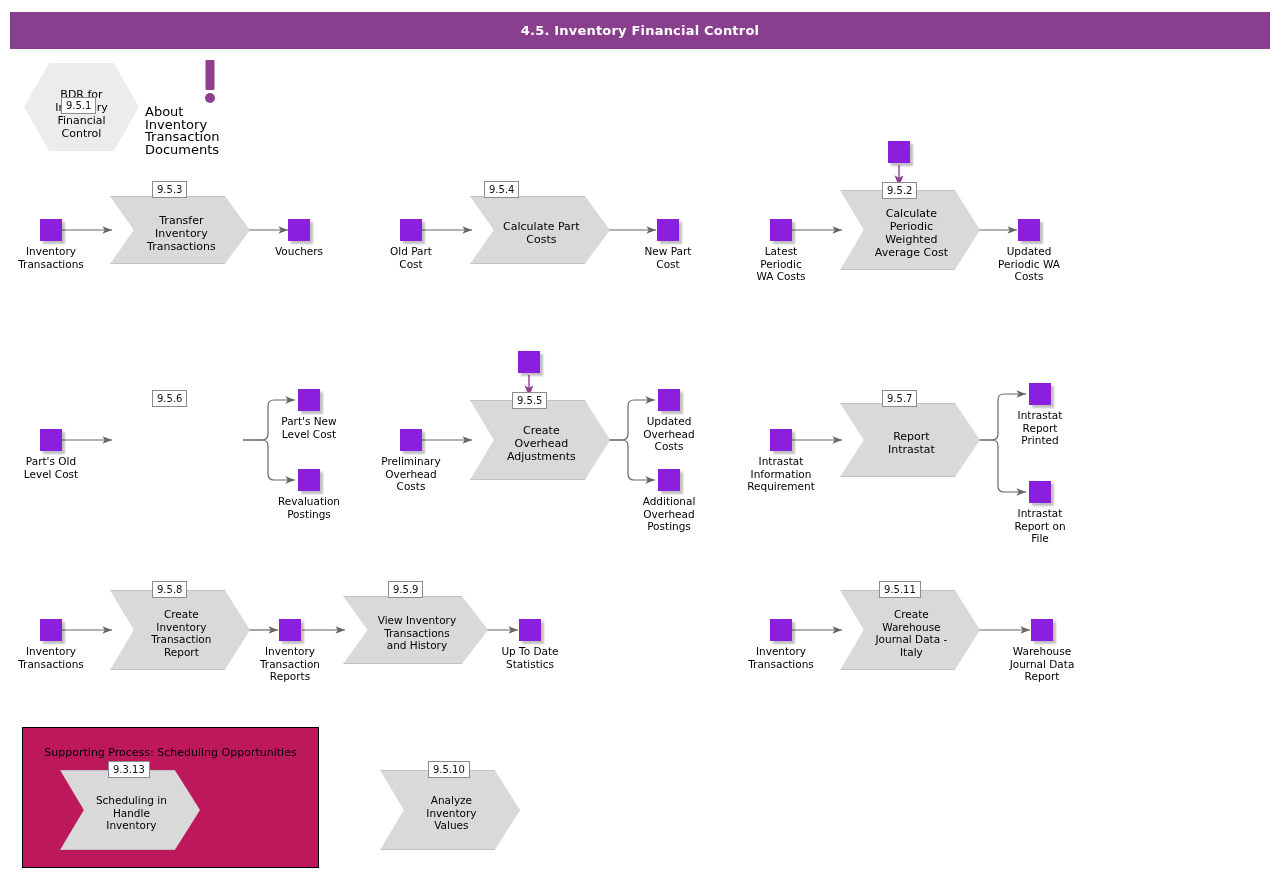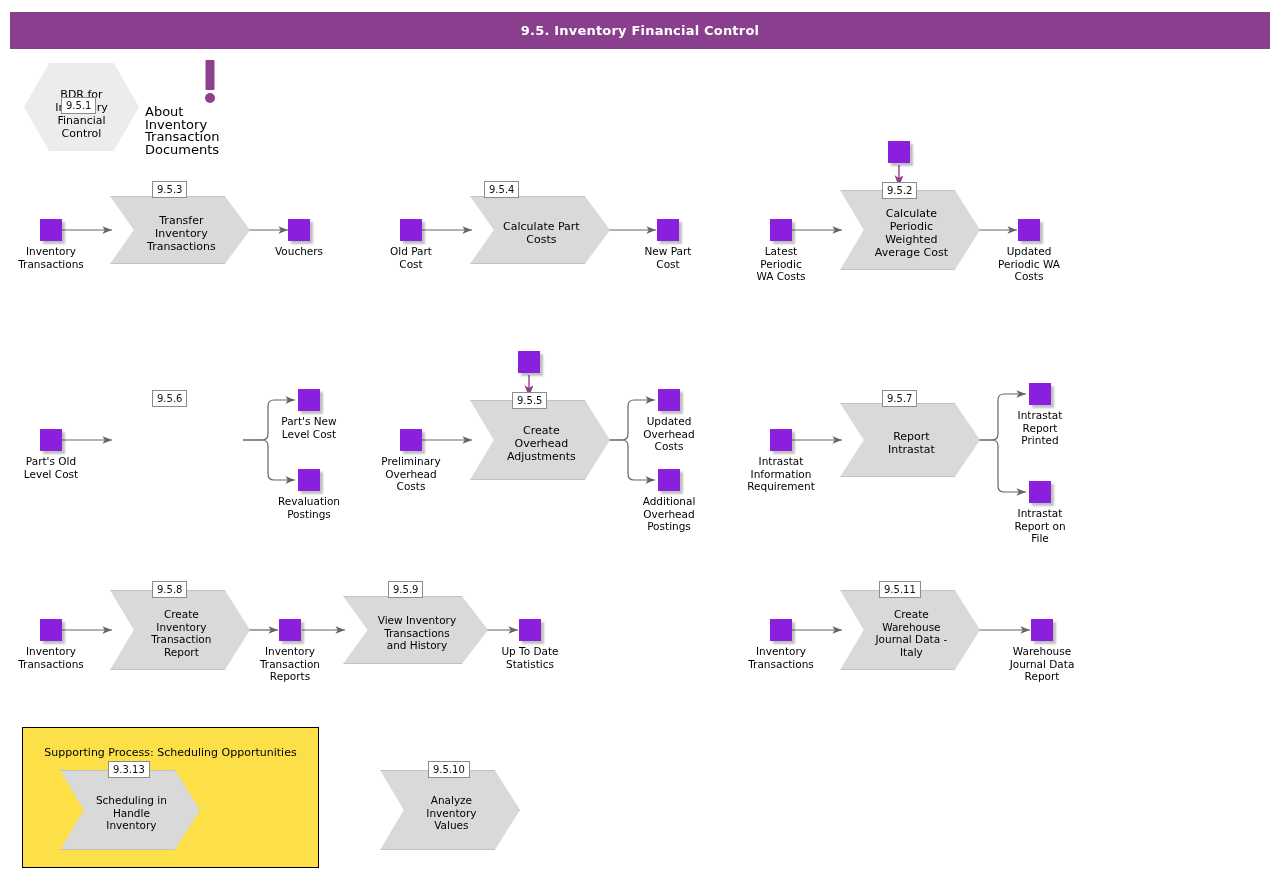--- a/index.html
+++ b/index.html
@@ -175,21 +175,21 @@
     font-size: 13px;
     line-height: 12.5px;
     color: #000000;
     white-space: pre-line;
   }
 
   
   .groupbox {
     position: absolute;
     border: 1px solid #000000;
-    background: #fde047;
+    background: #be185d;
     box-sizing: border-box;
   }
   .groupbox .group-title {
     position: absolute;
     top: 18px;
     left: 0;
     width: 100%;
     text-align: center;
     font-size: 11px;
     color: #000000;
@@ -201,21 +201,21 @@
     left: 0; top: 0;
     width: 1280px;
     height: 880px;
     pointer-events: none;
   }
 </style>
 </head>
 <body>
 
 <div id="title-bar">
-  <span class="title-text">9.5. Inventory Financial Control</span>
+  <span class="title-text">4.5. Inventory Financial Control</span>
 </div>
 
 <div id="canvas">
 
   <svg id="wires">
     <defs>
       <marker id="ah" markerWidth="9" markerHeight="9" refX="8" refY="3.2" orient="auto">
         <path d="M0,0 L8,3.2 L0,6.4 L2,3.2 z" fill="#666666"></path>
       </marker>
       <marker id="ahp" markerWidth="9" markerHeight="9" refX="7" refY="3.2" orient="auto">

